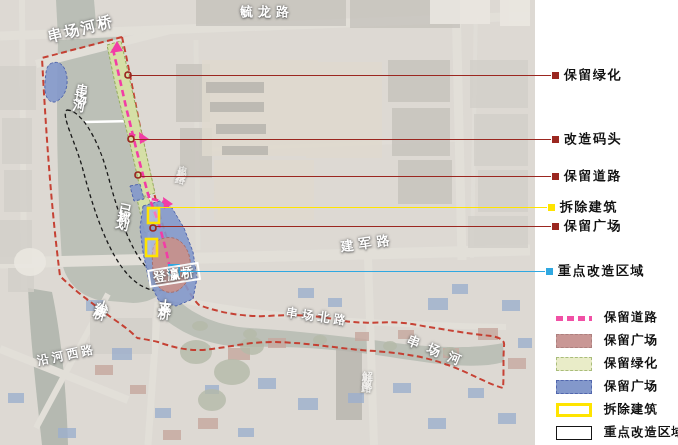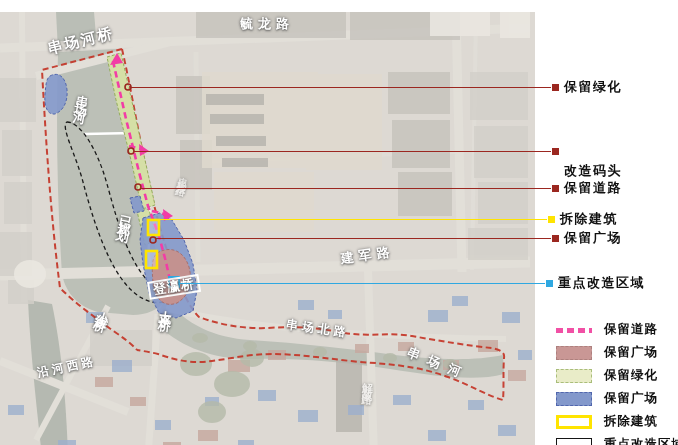--- a/index.html
+++ b/index.html
@@ -1,18 +1,18 @@
 <!DOCTYPE html>
 <html><head>
 <meta charset="utf-8">
 <style>
   html,body{margin:0;padding:0;}
   body{width:678px;height:445px;position:relative;background:#ffffff;
        font-family:"Liberation Serif","DejaVu Serif",serif;overflow:hidden;}
-  #stage{position:absolute;left:0;top:12px;width:678px;height:322px;font-family:Liberation Serif, serif;}
+  #stage{position:absolute;left:0;top:0;width:678px;height:322px;font-family:Liberation Serif, serif;}
   #satellite{position:absolute;left:0;top:0;width:535px;height:445px;background:#d4d1ca;}
   #satellite svg{position:absolute;left:0;top:0;}
   #overlay{position:absolute;left:0;top:0;}
   
   .ml{position:absolute;color:#fff;font-weight:bold;white-space:nowrap;transform-origin:left top;
       text-shadow:0 0 3px rgba(95,95,95,.95),0 1px 2px rgba(70,70,70,.7);line-height:1.05;}
   .ml.vert{writing-mode:vertical-rl;text-orientation:upright;}
   .ml.boxed{border:2px solid #fff;padding:0 3px;background:rgba(160,160,160,.15);}
   
   .co-line{position:absolute;height:0;}
@@ -215,21 +215,21 @@
       <div class="ml vert" style="left: 362px; top: 362px; font-size: 11px; letter-spacing: 5px; transform: rotate(4deg); opacity: 0.55;">解放路</div>
       <div class="ml vert" style="left: 180px; top: 156px; font-size: 10px; letter-spacing: 3px; transform: rotate(14deg); opacity: 0.5;">串场东路</div>
     </div>
 
   <div id="callout-layer">
       <div class="co-line" style="left: 131px; top: 75px; width: 420px; border-top: 1.5px solid rgb(155, 39, 32);"></div>
       <div class="co-cap" style="left: 552px; top: 72px; background: rgb(155, 39, 32);"></div>
       <div class="co-label" style="left: 564px; top: 66px;">保留绿化</div>
       <div class="co-line" style="left: 134px; top: 139px; width: 417px; border-top: 1.5px solid rgb(155, 39, 32);"></div>
       <div class="co-cap" style="left: 552px; top: 136px; background: rgb(155, 39, 32);"></div>
-      <div class="co-label" style="left: 564px; top: 130px; margin-top: 20px;">改造码头</div>
+      <div class="co-label" style="left: 564px; top: 130px;">改造码头</div>
       <div class="co-line" style="left: 141px; top: 176px; width: 410px; border-top: 1.5px solid rgb(155, 39, 32);"></div>
       <div class="co-cap" style="left: 552px; top: 173px; background: rgb(155, 39, 32);"></div>
       <div class="co-label" style="left: 564px; top: 167px;">保留道路</div>
       <div class="co-line" style="left: 159px; top: 207px; width: 388px; border-top: 1.5px solid rgb(255, 228, 0);"></div>
       <div class="co-cap" style="left: 548px; top: 204px; background: rgb(255, 228, 0);"></div>
       <div class="co-label" style="left: 560px; top: 198px;">拆除建筑</div>
       <div class="co-line" style="left: 156px; top: 226px; width: 395px; border-top: 1.5px solid rgb(155, 39, 32);"></div>
       <div class="co-cap" style="left: 552px; top: 223px; background: rgb(155, 39, 32);"></div>
       <div class="co-label" style="left: 564px; top: 217px;">保留广场</div>
       <div class="co-line" style="left: 179px; top: 271px; width: 366px; border-top: 1.5px solid rgb(47, 168, 225);"></div>

